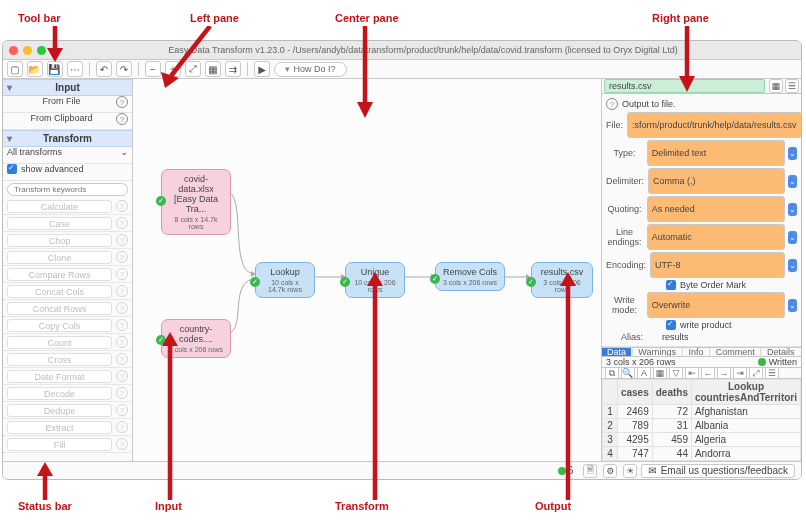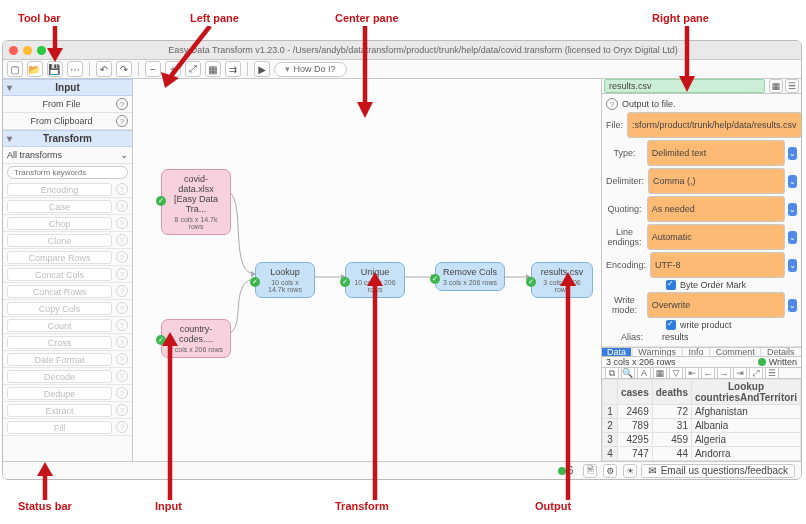--- a/index.html
+++ b/index.html
@@ -27,21 +27,21 @@
   .tbtn{width:16px;height:16px;border:1px solid var(--border);border-radius:3px;display:flex;align-items:center;justify-content:center;background:#fff;color:#555;font-size:10px;}
   .tsep{width:1px;height:14px;background:var(--border);margin:0 2px;}
   .howdoi{height:15px;border:1px solid var(--border);border-radius:8px;background:#fff;padding:0 10px;display:flex;align-items:center;font-size:9px;color:#666;}
   .howdoi .arrow{margin-right:4px;color:#888;}
   
   .body{flex:1;display:flex;min-height:0;}
   
   .left{width:130px;border-right:1px solid var(--border);background:var(--panel);display:flex;flex-direction:column;}
   .section-head{height:17px;display:flex;align-items:center;justify-content:center;font-size:10px;font-weight:bold;color:#3a3a3a;background:var(--header-blue);border-top:1px solid #bfd1f0;border-bottom:1px solid #bfd1f0;position:relative;}
   .section-head .caret{position:absolute;left:4px;color:#7a7a7a;}
-  .lrow{height:17px;display:flex;align-items:center;font-size:9px;padding:8px 4px;border-bottom:1px solid #e3e3e3;color:#444;}
+  .lrow{height:17px;display:flex;align-items:flex-start;font-size:9px;padding:0 4px;border-bottom:1px solid #e3e3e3;color:#444;}
   .lrow .lbl{flex:1;text-align:center;}
   .q{width:12px;height:12px;border:1px solid var(--help);border-radius:50%;color:var(--help);font-size:8px;display:flex;align-items:center;justify-content:center;}
   .chk{width:10px;height:10px;background:#2f7de1;border-radius:2px;margin-right:4px;position:relative;}
   .chk::after{content:"✓";color:#fff;font-size:8px;position:absolute;left:1px;top:-1px;}
   .search{height:17px;padding:2px 4px;}
   .search input{width:100%;height:13px;border:1px solid var(--border);border-radius:7px;font-size:8px;padding:0 6px;background:#fff;color:#888;}
   .ops{flex:1;overflow:hidden;}
   .op{height:17px;display:flex;align-items:center;padding:0 4px;border-bottom:1px solid #e7e7e7;}
   .op .btn{flex:1;text-align:center;color:#bdbdbd;border:1px solid #e0e0e0;border-radius:3px;height:13px;line-height:12px;font-size:9px;background:#fff;}
   .op .q{color:#cfcfcf;border-color:#d5d5d5;margin-left:4px;}
@@ -144,24 +144,28 @@
           <span class="q">?</span>
         </div>
       <div class="section-head">
           <span class="caret">▾</span>
           <span>Transform</span>
         </div>
       <div class="lrow">
           <span style="flex:1">All transforms</span>
           <span>⌄</span>
         </div>
+      <div class="lrow">
+          <span class="chk"></span>
+          <span>show advanced</span>
+        </div>
       <div class="search"><input placeholder="Transform keywords" style=""></div>
       <div class="ops" id="ops-list">
           <div class="op">
-            <div class="btn">Encoding</div>
+            <div class="btn">Calculate</div>
             <span class="q">?</span>
           </div>
           <div class="op">
             <div class="btn">Case</div>
             <span class="q">?</span>
           </div>
           <div class="op">
             <div class="btn">Chop</div>
             <span class="q">?</span>
           </div>

